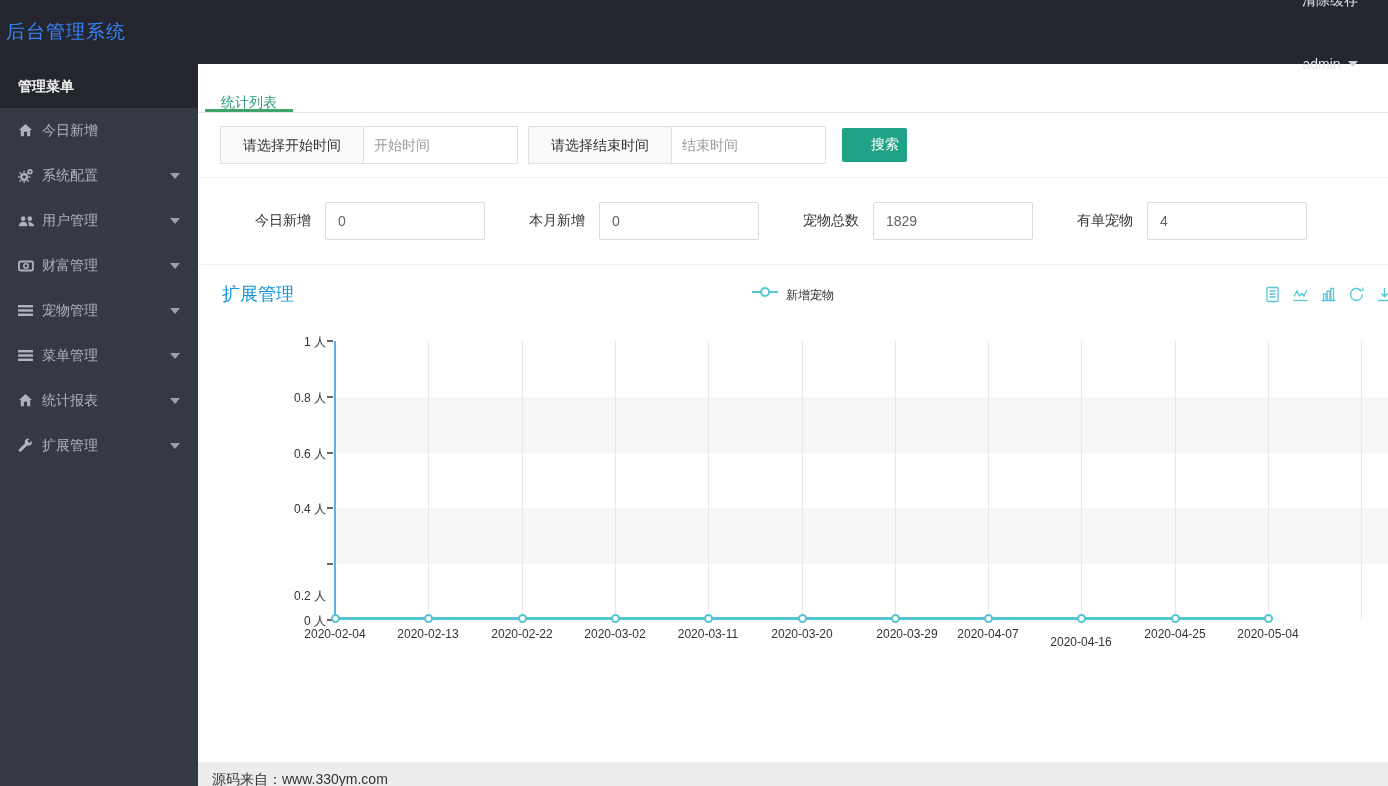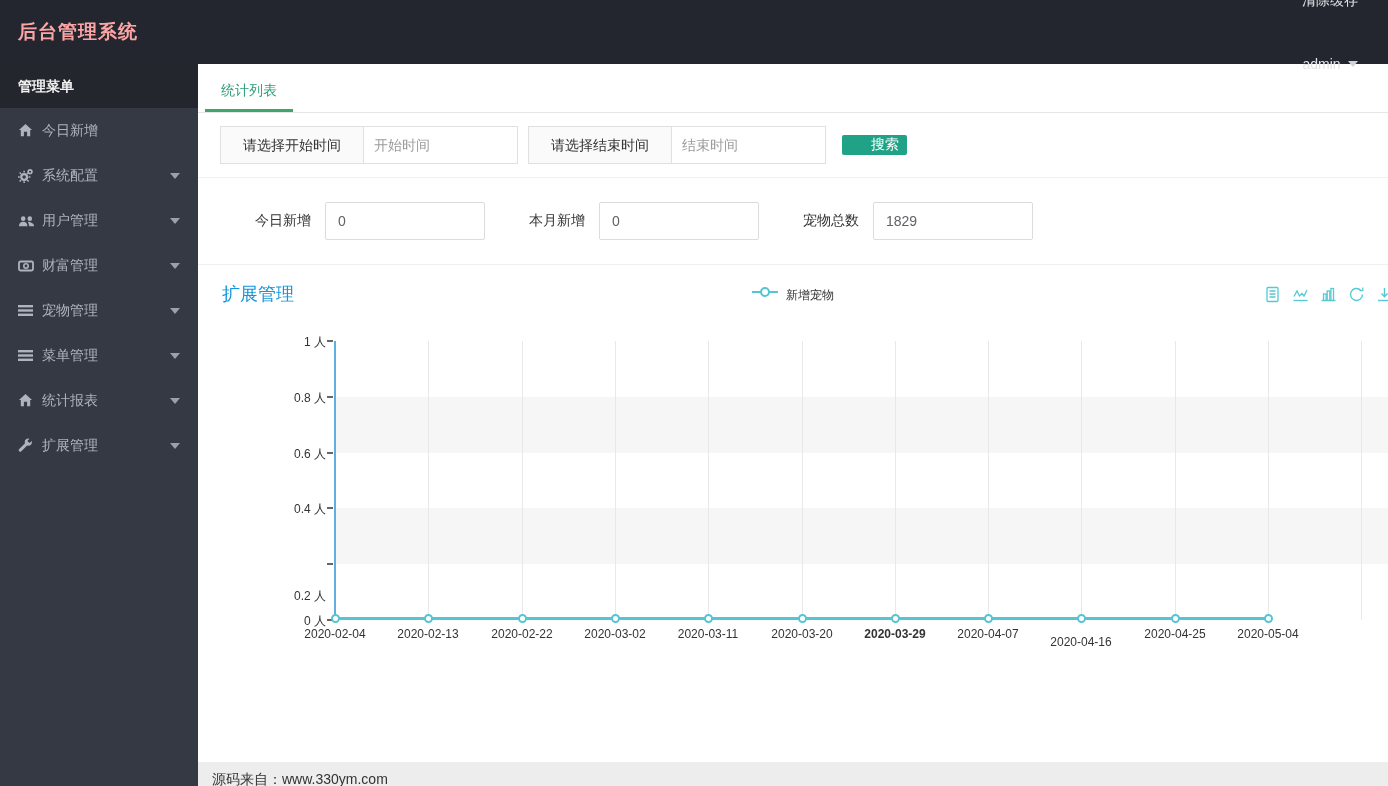--- a/index.html
+++ b/index.html
@@ -2,21 +2,21 @@
 <html><head>
 <meta charset="utf-8">
 <style>
   * { margin:0; padding:0; box-sizing:border-box; }
   html,body { width:1388px; height:786px; overflow:hidden; background:#fff;
     font-family:"Liberation Sans","DejaVu Sans",sans-serif; }
 
   
   .topbar { position:absolute; left:0; top:0; width:1388px; height:64px;
     background:#23262e; display:flex; align-items:center; z-index:5; }
-  .topbar .logo { color:#fca5a5; font-size:19px; letter-spacing:1px; margin-left:18px;font-weight:bold; }
+  .topbar .logo { color:#3b82f6; font-size:19px; letter-spacing:1px; margin-left:6px; }
   .topbar .right { margin-left:auto; display:flex; align-items:center; gap:46px; padding-right:30px;flex-direction:column; }
   .topbar .link { color:#e2e4e8; font-size:14px; cursor:pointer; }
   .topbar .user { color:#e2e4e8; font-size:14px; cursor:pointer; display:flex; align-items:center; gap:7px; }
   .caret { width:0; height:0; border-left:5px solid transparent; border-right:5px solid transparent;
     border-top:6px solid #cfd2d8; display:inline-block; }
 
   
   .sidebar { position:absolute; left:0; top:64px; width:198px; height:722px; background:#343944; }
   .menu-title { height:44px; background:#23262c; color:#f2f2f2; font-weight:bold;
     font-size:14px; line-height:44px; padding-left:18px; }
@@ -24,30 +24,30 @@
     color:#aeb3bd; font-size:14px; cursor:pointer; }
   .side-item .s-icon { width:24px; display:flex; align-items:center; }
   .side-item .s-caret { margin-left:auto; }
   .s-caret { width:0; height:0; border-left:5px solid transparent; border-right:5px solid transparent;
     border-top:6px solid #9ba0aa; }
 
   
   .main { position:absolute; left:198px; top:64px; width:1190px; height:698px; background:#fff; }
 
   .tabbar { height:49px; border-bottom:1px solid #e6e6e6; display:flex; align-items:flex-end; padding-left:7px; }
-  .tab-active { color:#2e9e75; font-size:14px; padding:4px 16px; height:48px; line-height:44px;
+  .tab-active { color:#2e9e75; font-size:14px; padding:16px 16px; height:48px; line-height:44px;
     border-bottom:3px solid #3fa46e; cursor:pointer; }
 
   .filter-row { height:65px; border-bottom:1px solid #f0f0f0; display:flex; align-items:center; padding-left:22px; }
   .igroup { display:flex; height:38px; margin-right:10px; }
   .igroup .ilabel { background:#fafafa; border:1px solid #e0e0e0; border-right:none; padding:0 22px;
     line-height:36px; font-size:14px; color:#333; white-space:nowrap; }
   .igroup input { width:155px; border:1px solid #e0e0e0; padding:0 10px; font-size:14px; color:#333; outline:none; }
   .igroup input::placeholder { color:#9c9c9c; }
-  .search-btn { width:65px; height:20px; background:#20a287; color:#fff; border:none; font-size:14px;
+  .search-btn { width:65px; height:34px; background:#20a287; color:#fff; border:none; font-size:14px;
     border-radius:2px; margin-left:6px; cursor:pointer;padding-left:21px; }
 
   .stats-row { height:87px; border-bottom:1px solid #f0f0f0; display:flex; align-items:center; padding-left:57px; }
   .stat { display:flex; align-items:center; margin-right:44px; }
   .stat .slabel { font-size:14px; color:#333; margin-right:14px; white-space:nowrap; }
   .stat input { width:160px; height:38px; border:1px solid #dcdcdc; border-radius:2px;
     padding:0 12px; font-size:14px; color:#606266; outline:none; }
 
   
   .chart-sec { position:relative; height:497px; overflow:hidden; }
@@ -211,20 +211,24 @@
         <span class="slabel">今日新增</span>
         <input readonly="" value="0" style="">
       </div>
       <div class="stat">
         <span class="slabel">本月新增</span>
         <input readonly="" value="0" style="">
       </div>
       <div class="stat">
         <span class="slabel">宠物总数</span>
         <input readonly="" value="1829" style="">
+      </div>
+      <div class="stat">
+        <span class="slabel">有单宠物</span>
+        <input readonly="" value="4" style="">
       </div>
     </div>
 
   <div class="chart-sec">
     <div class="chart-title">扩展管理</div>
     <div class="legend">
       <span class="legend-marker">
         <span class="lm-line"></span>
           <span class="lm-dot"></span>
       </span>
@@ -301,21 +305,21 @@
         <div class="xlabel" style="left: 93px;">2020-02-13</div>
         <div class="pt" style="left: 187px;"></div>
         <div class="xlabel" style="left: 187px;">2020-02-22</div>
         <div class="pt" style="left: 280px;"></div>
         <div class="xlabel" style="left: 280px;">2020-03-02</div>
         <div class="pt" style="left: 373px;"></div>
         <div class="xlabel" style="left: 373px;">2020-03-11</div>
         <div class="pt" style="left: 467px;"></div>
         <div class="xlabel" style="left: 467px;">2020-03-20</div>
         <div class="pt" style="left: 560px;"></div>
-        <div class="xlabel" style="left: 560px; font-weight: bold;">2020-03-29</div>
+        <div class="xlabel" style="left: 572px;">2020-03-29</div>
         <div class="pt" style="left: 653px;"></div>
         <div class="xlabel" style="left: 653px;">2020-04-07</div>
         <div class="pt" style="left: 746px;"></div>
         <div class="xlabel" style="left: 746px; margin-top: 8px;">2020-04-16</div>
         <div class="pt" style="left: 840px;"></div>
         <div class="xlabel" style="left: 840px;">2020-04-25</div>
         <div class="pt" style="left: 933px;"></div>
         <div class="xlabel" style="left: 933px;">2020-05-04</div>
       </div>
   </div>

